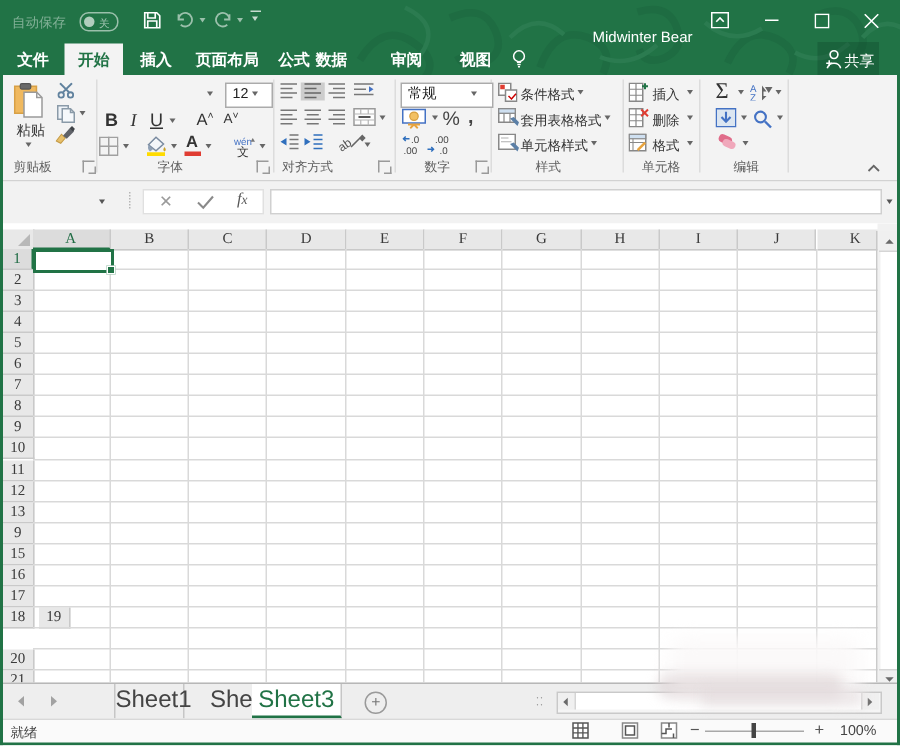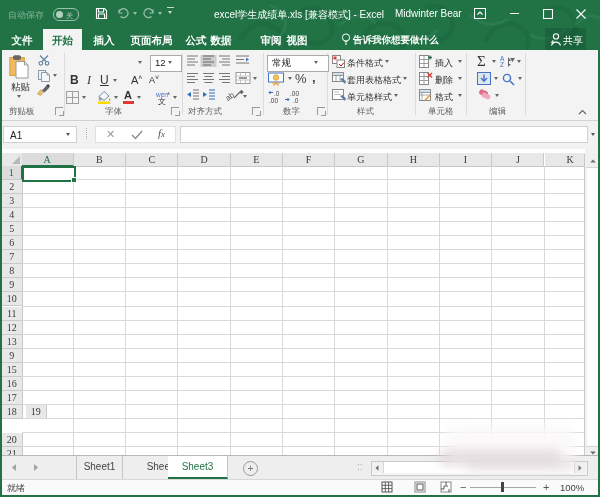--- a/index.html
+++ b/index.html
@@ -29,21 +29,21 @@
 
 #grid{left:2px;top:149px;width:596px;height:306px;background:#fff;overflow:hidden;}
 .colhdr{position:absolute;top:4px;height:13px;background:#e8e8e8;border-right:1px solid #c9c9c9;border-bottom:1px solid #c9c9c9;font-size:10px;color:#3a3a3a;text-align:center;line-height:13px;font-family:"Liberation Serif",serif;}
 .rowhdr{position:absolute;left:0;width:19.5px;background:#e8e8e8;border-right:1px solid #c9c9c9;border-bottom:1px solid #c9c9c9;font-size:10px;color:#3a3a3a;text-align:center;font-family:"Liberation Serif",serif;}
 .vline{position:absolute;top:17px;width:1px;background:#d9d9d9;}
 .hline{position:absolute;left:19.5px;height:1px;background:#d9d9d9;}
 
 #vscroll{left:585px;top:149px;width:13px;height:306px;background:#f1f1f1;}
 
 #tabbar{left:2px;top:455px;width:596px;height:24px;background:#eeeeee;border-top:1px solid #b7b7b7;}
-.sheettab{position:absolute;top:456px;height:23px;font-size:10px;color:#444;line-height:21px;text-align:center;border-right:1px solid #c6c6c6;}
+.sheettab{position:absolute;top:456px;height:23px;font-size:16px;color:#444;line-height:21px;text-align:center;border-right:1px solid #c6c6c6;}
 
 #statusbar{left:2px;top:479px;width:596px;height:16px;background:#fafafa;border-top:1px solid #d8d8d8;font-size:9px;color:#444;}
 
 #bl{left:0;top:28px;width:2px;height:469px;background:#217346;}
 #br{left:598px;top:28px;width:2px;height:469px;background:#217346;}
 #bb{left:0;top:495px;width:600px;height:2px;background:#217346;}
 </style></head>
 <body>
 <div id="win">
   <div class="abs" id="titlebar"></div>
@@ -78,48 +78,46 @@
   <svg class="abs" style="left:117px;top:8px;opacity:.55;" width="13" height="11" viewBox="0 0 13 11">
       <path d="M2,5 a4.5,4.5 0 1 1 1.5,3.5 M2,1.5 V5 h3.6" fill="none" stroke="#fff" stroke-width="1.2"></path>
     </svg>
   <div class="abs darr" style="left:133px;top:12px;border-top-color:rgba(255,255,255,.55);"></div>
   <svg class="abs" style="left:142px;top:8px;opacity:.55;" width="13" height="11" viewBox="0 0 13 11">
       <path d="M11,5 a4.5,4.5 0 1 0 -1.5,3.5 M11,1.5 V5 h-3.6" fill="none" stroke="#fff" stroke-width="1.2"></path>
     </svg>
   <div class="abs darr" style="left:158px;top:12px;border-top-color:rgba(255,255,255,.55);"></div>
   <div class="abs" style="left:167px;top:7px;width:7px;height:1px;background:rgba(255,255,255,.75);"></div>
   <div class="abs darr" style="left:168px;top:11px;border-top-color:rgba(255,255,255,.75);"></div>
-  <div class="abs" id="title">excel学生成绩单.xls [兼容模式] - Excel</div>
-  <div class="abs" style="left:395px;top:8px;color:#fff;font-size:10px;white-space:nowrap;">Midwinter Bear</div>
+  <div class="abs" style="left:395px;top:20px;color:#fff;font-size:10px;white-space:nowrap;">Midwinter Bear</div>
 
   <svg class="abs" style="left:474px;top:8px;" width="12" height="11" viewBox="0 0 12 11">
       <rect x="0.5" y="0.5" width="11" height="10" fill="none" stroke="#fff" stroke-width="1"></rect>
       <path d="M3.5,6.5 L6,4 L8.5,6.5" fill="none" stroke="#fff" stroke-width="1.1"></path>
     </svg>
   <div class="abs" style="left:510px;top:13px;width:9px;height:1.2px;background:#fff;"></div>
   <svg class="abs" style="left:543px;top:9px;" width="10" height="10" viewBox="0 0 10 10">
       <rect x="0.5" y="0.5" width="9" height="9" fill="none" stroke="#fff" stroke-width="1.1"></rect>
     </svg>
   <svg class="abs" style="left:576px;top:9px;" width="10" height="10" viewBox="0 0 10 10">
       <path d="M0.5,0.5 L9.5,9.5 M9.5,0.5 L0.5,9.5" stroke="#fff" stroke-width="1.1"></path>
     </svg>
 
   <div class="abs" id="starttab">开始</div>
   <div class="abs rtab" style="left:9px;width:26px;">文件</div>
   <div class="abs rtab" style="left:91px;width:26px;">插入</div>
   <div class="abs rtab" style="left:128px;width:47px;">页面布局</div>
   <div class="abs rtab" style="left:183px;width:26px;">公式</div>
   <div class="abs rtab" style="left:208px;width:26px;">数据</div>
   <div class="abs rtab" style="left:258px;width:26px;">审阅</div>
-  <div class="abs rtab" style="left:284px;width:26px;">视图</div>
+  <div class="abs rtab" style="left:304px;width:26px;">视图</div>
   <svg class="abs" style="left:341px;top:33px;" width="10" height="13" viewBox="0 0 10 13">
       <circle cx="5" cy="4.5" r="3.6" fill="none" stroke="#fff" stroke-width="1"></circle>
       <path d="M3.6,8.5 h2.8 M3.9,10 h2.2 M4.3,11.5 h1.4" stroke="#fff" stroke-width="0.9"></path>
     </svg>
-  <div class="abs rtab" style="left:353px;width:90px;font-size:9.5px;text-align:left;">告诉我你想要做什么</div>
   <div class="abs" style="left:545px;top:28px;width:41px;height:22px;background:rgba(8,50,30,.25);"></div>
   <svg class="abs" style="left:550px;top:33px;" width="11" height="13" viewBox="0 0 11 13">
       <circle cx="6" cy="3.4" r="2.6" fill="none" stroke="#fff" stroke-width="1.1"></circle>
       <path d="M1.5,12.5 a4.7,4.7 0 0 1 9,0" fill="none" stroke="#fff" stroke-width="1.1"></path>
       <path d="M2.8,7.2 v4 M0.8,9.2 h4" stroke="#fff" stroke-width="1"></path>
     </svg>
   <div class="abs" style="left:563px;top:34px;color:#fff;font-size:10px;">共享</div>
   <div class="abs" id="ribbon"></div>
 
   <div class="gsep" style="left:64px;"></div>
@@ -335,21 +333,20 @@
   <svg class="abs" style="left:477px;top:89px;" width="15" height="12" viewBox="0 0 15 12">
     <rect x="2" y="1" width="9" height="5.5" rx="2.5" transform="rotate(24 6 4)" fill="#e06c8a"></rect>
     <rect x="4.5" y="4.5" width="9" height="5" rx="2.5" transform="rotate(24 9 7)" fill="#f0a8bb"></rect>
   </svg>
   <div class="abs darr" style="left:495px;top:94px;"></div>
   <div class="glabel" style="left:489px;">编辑</div>
   <svg class="abs" style="left:578px;top:109px;" width="9" height="6" viewBox="0 0 9 6">
       <path d="M1,5 L4.5,1.5 L8,5" fill="none" stroke="#666" stroke-width="1.2"></path>
     </svg>
   <div class="abs" id="fbar"></div>
-  <div class="abs" id="namebox">A1</div>
   <div class="abs darr" style="left:66px;top:133px;border-top-color:#555;"></div>
   <div class="abs" style="left:95px;top:126px;width:81px;height:17px;background:#fff;border:1px solid #e0e0e0;box-sizing:border-box;"></div>
   <div class="abs" style="left:86px;top:128px;width:1px;height:11px;background:none;border-left:1px dotted #b5b5b5;"></div>
   <div class="abs" style="left:106px;top:128px;font-size:11px;color:#9a9a9a;">✕</div>
   <svg class="abs" style="left:131px;top:130px;" width="12" height="10" viewBox="0 0 12 10">
       <path d="M1,5 l3.5,3.5 L11,1" fill="none" stroke="#8a8a8a" stroke-width="1.4"></path>
     </svg>
   <div class="abs" style="left:158px;top:127px;font-size:11px;font-style:italic;color:#555;font-family:'Liberation Serif',serif;"><i>f</i><span style="font-size:9px;">x</span></div>
   <div class="abs" id="ffield"></div>
   <div class="abs darr" style="left:591px;top:133px;border-top-color:#555;"></div>

